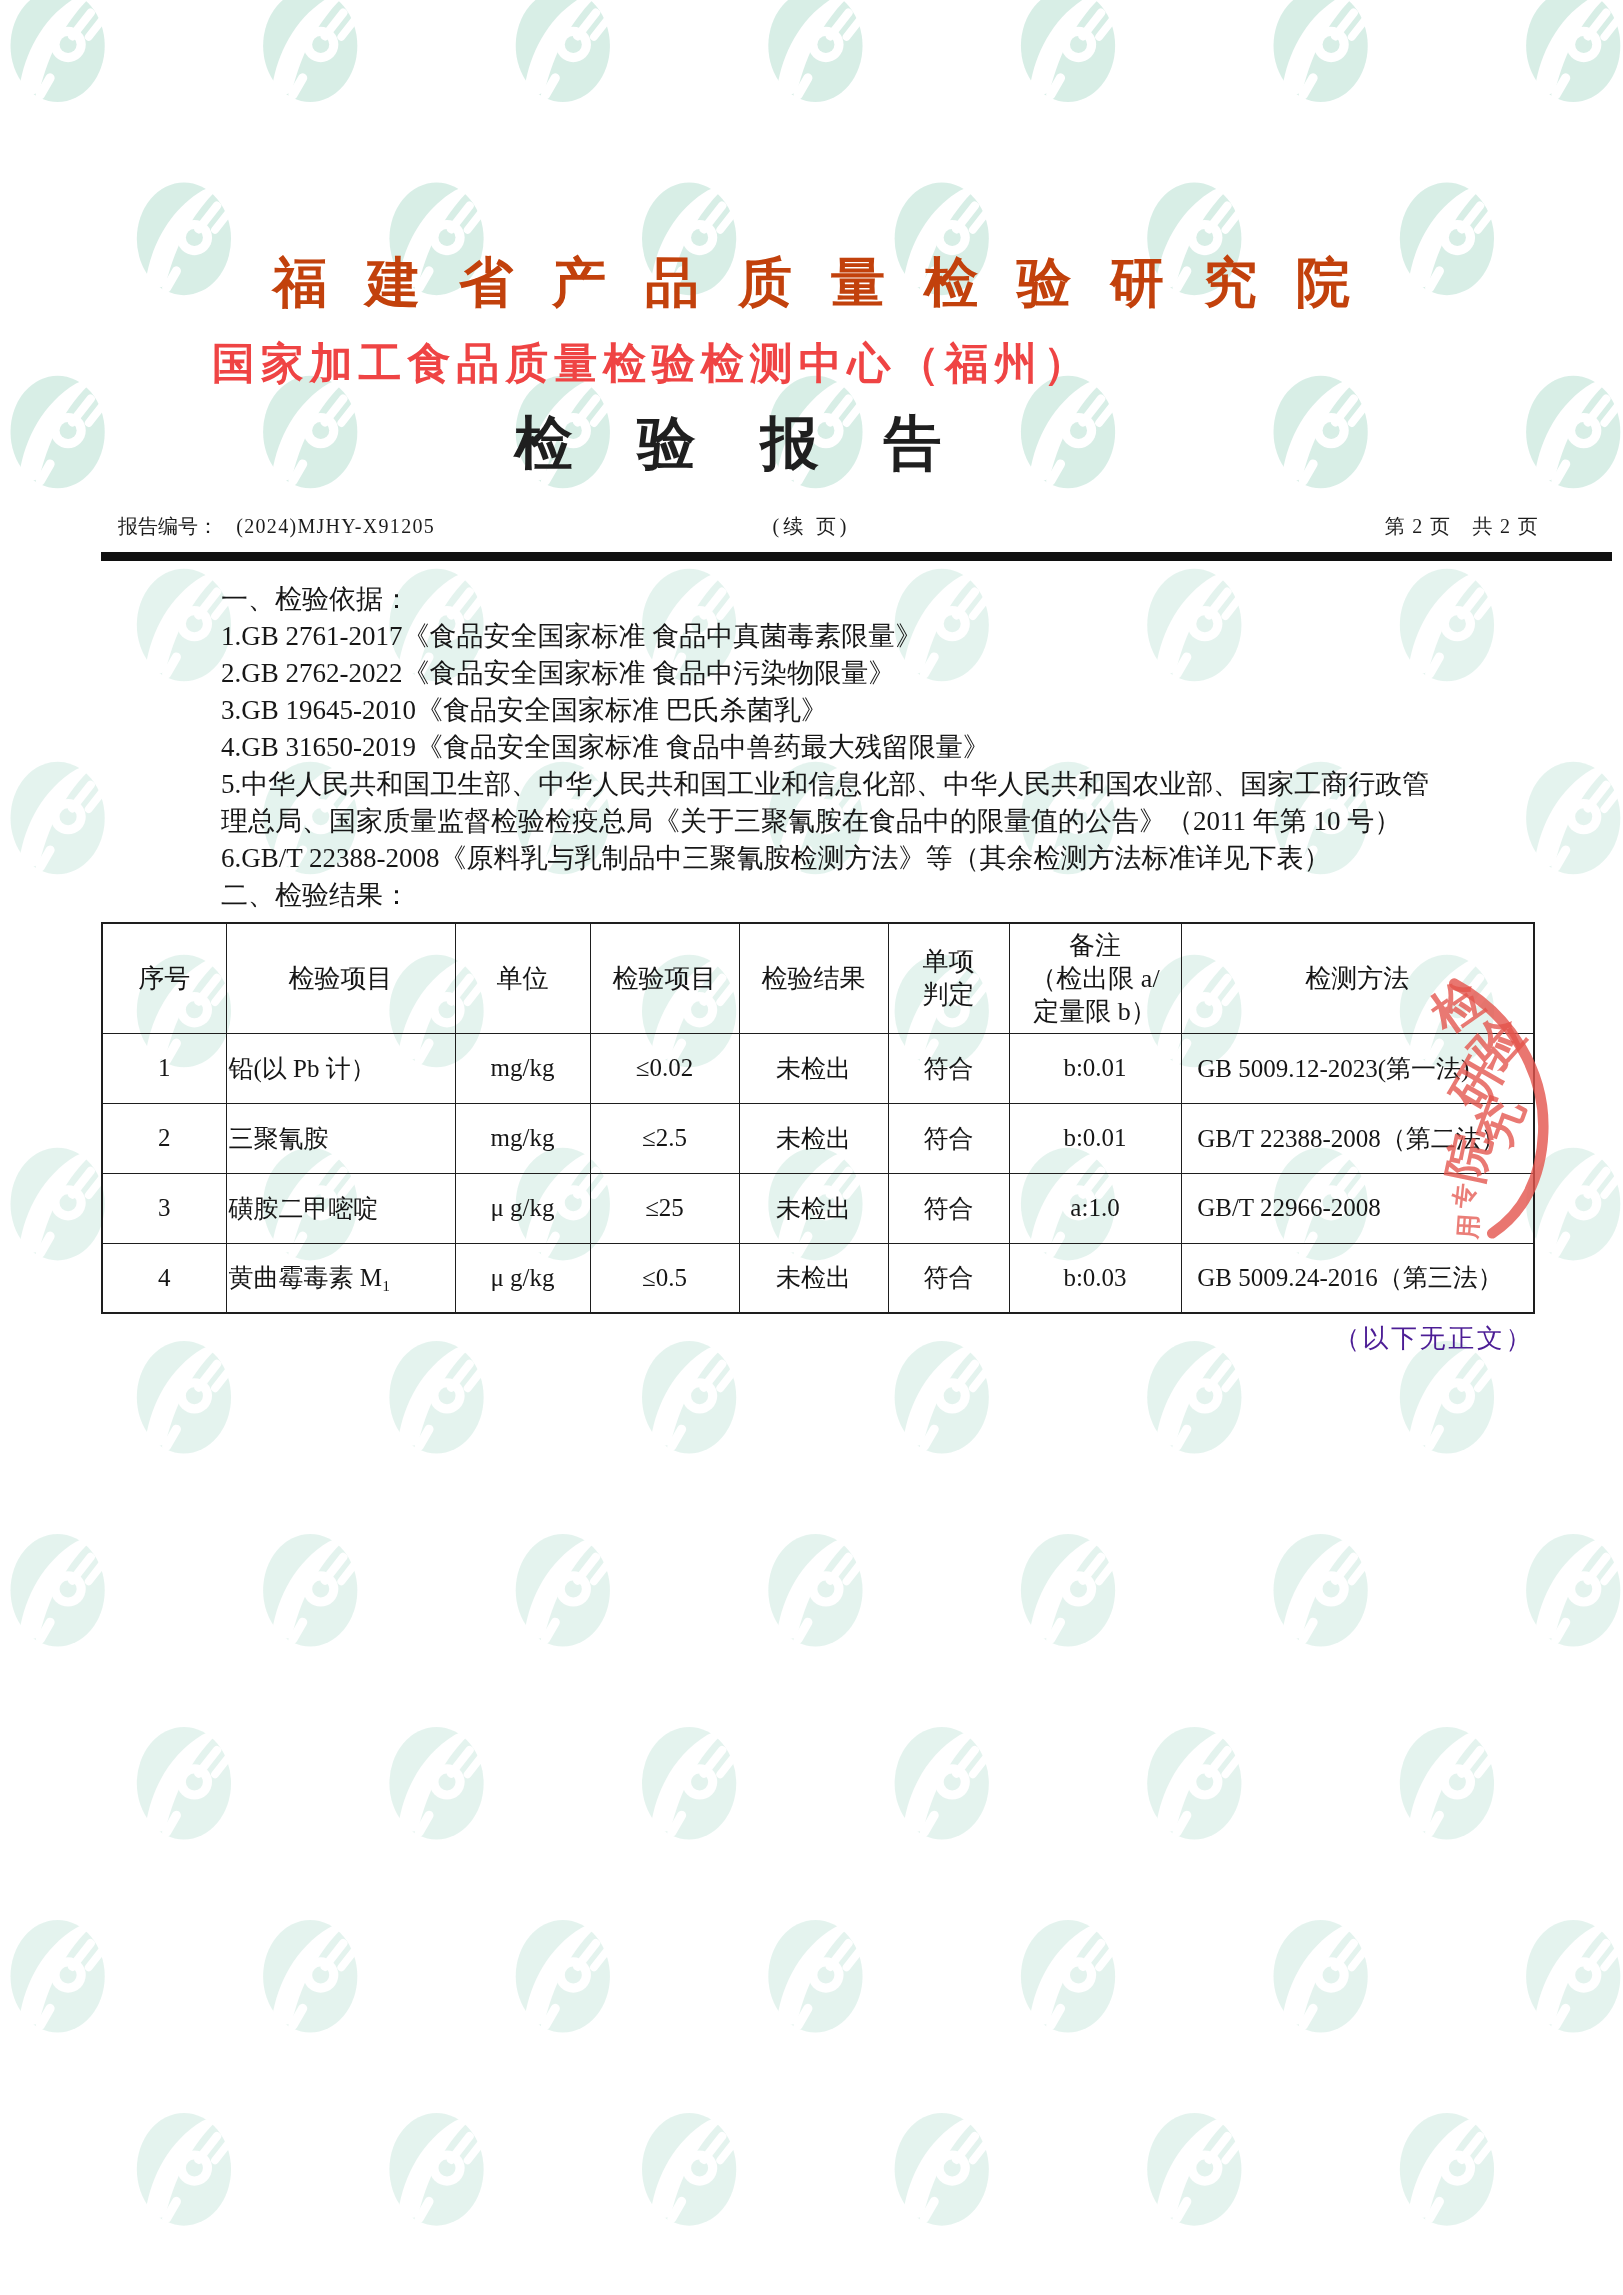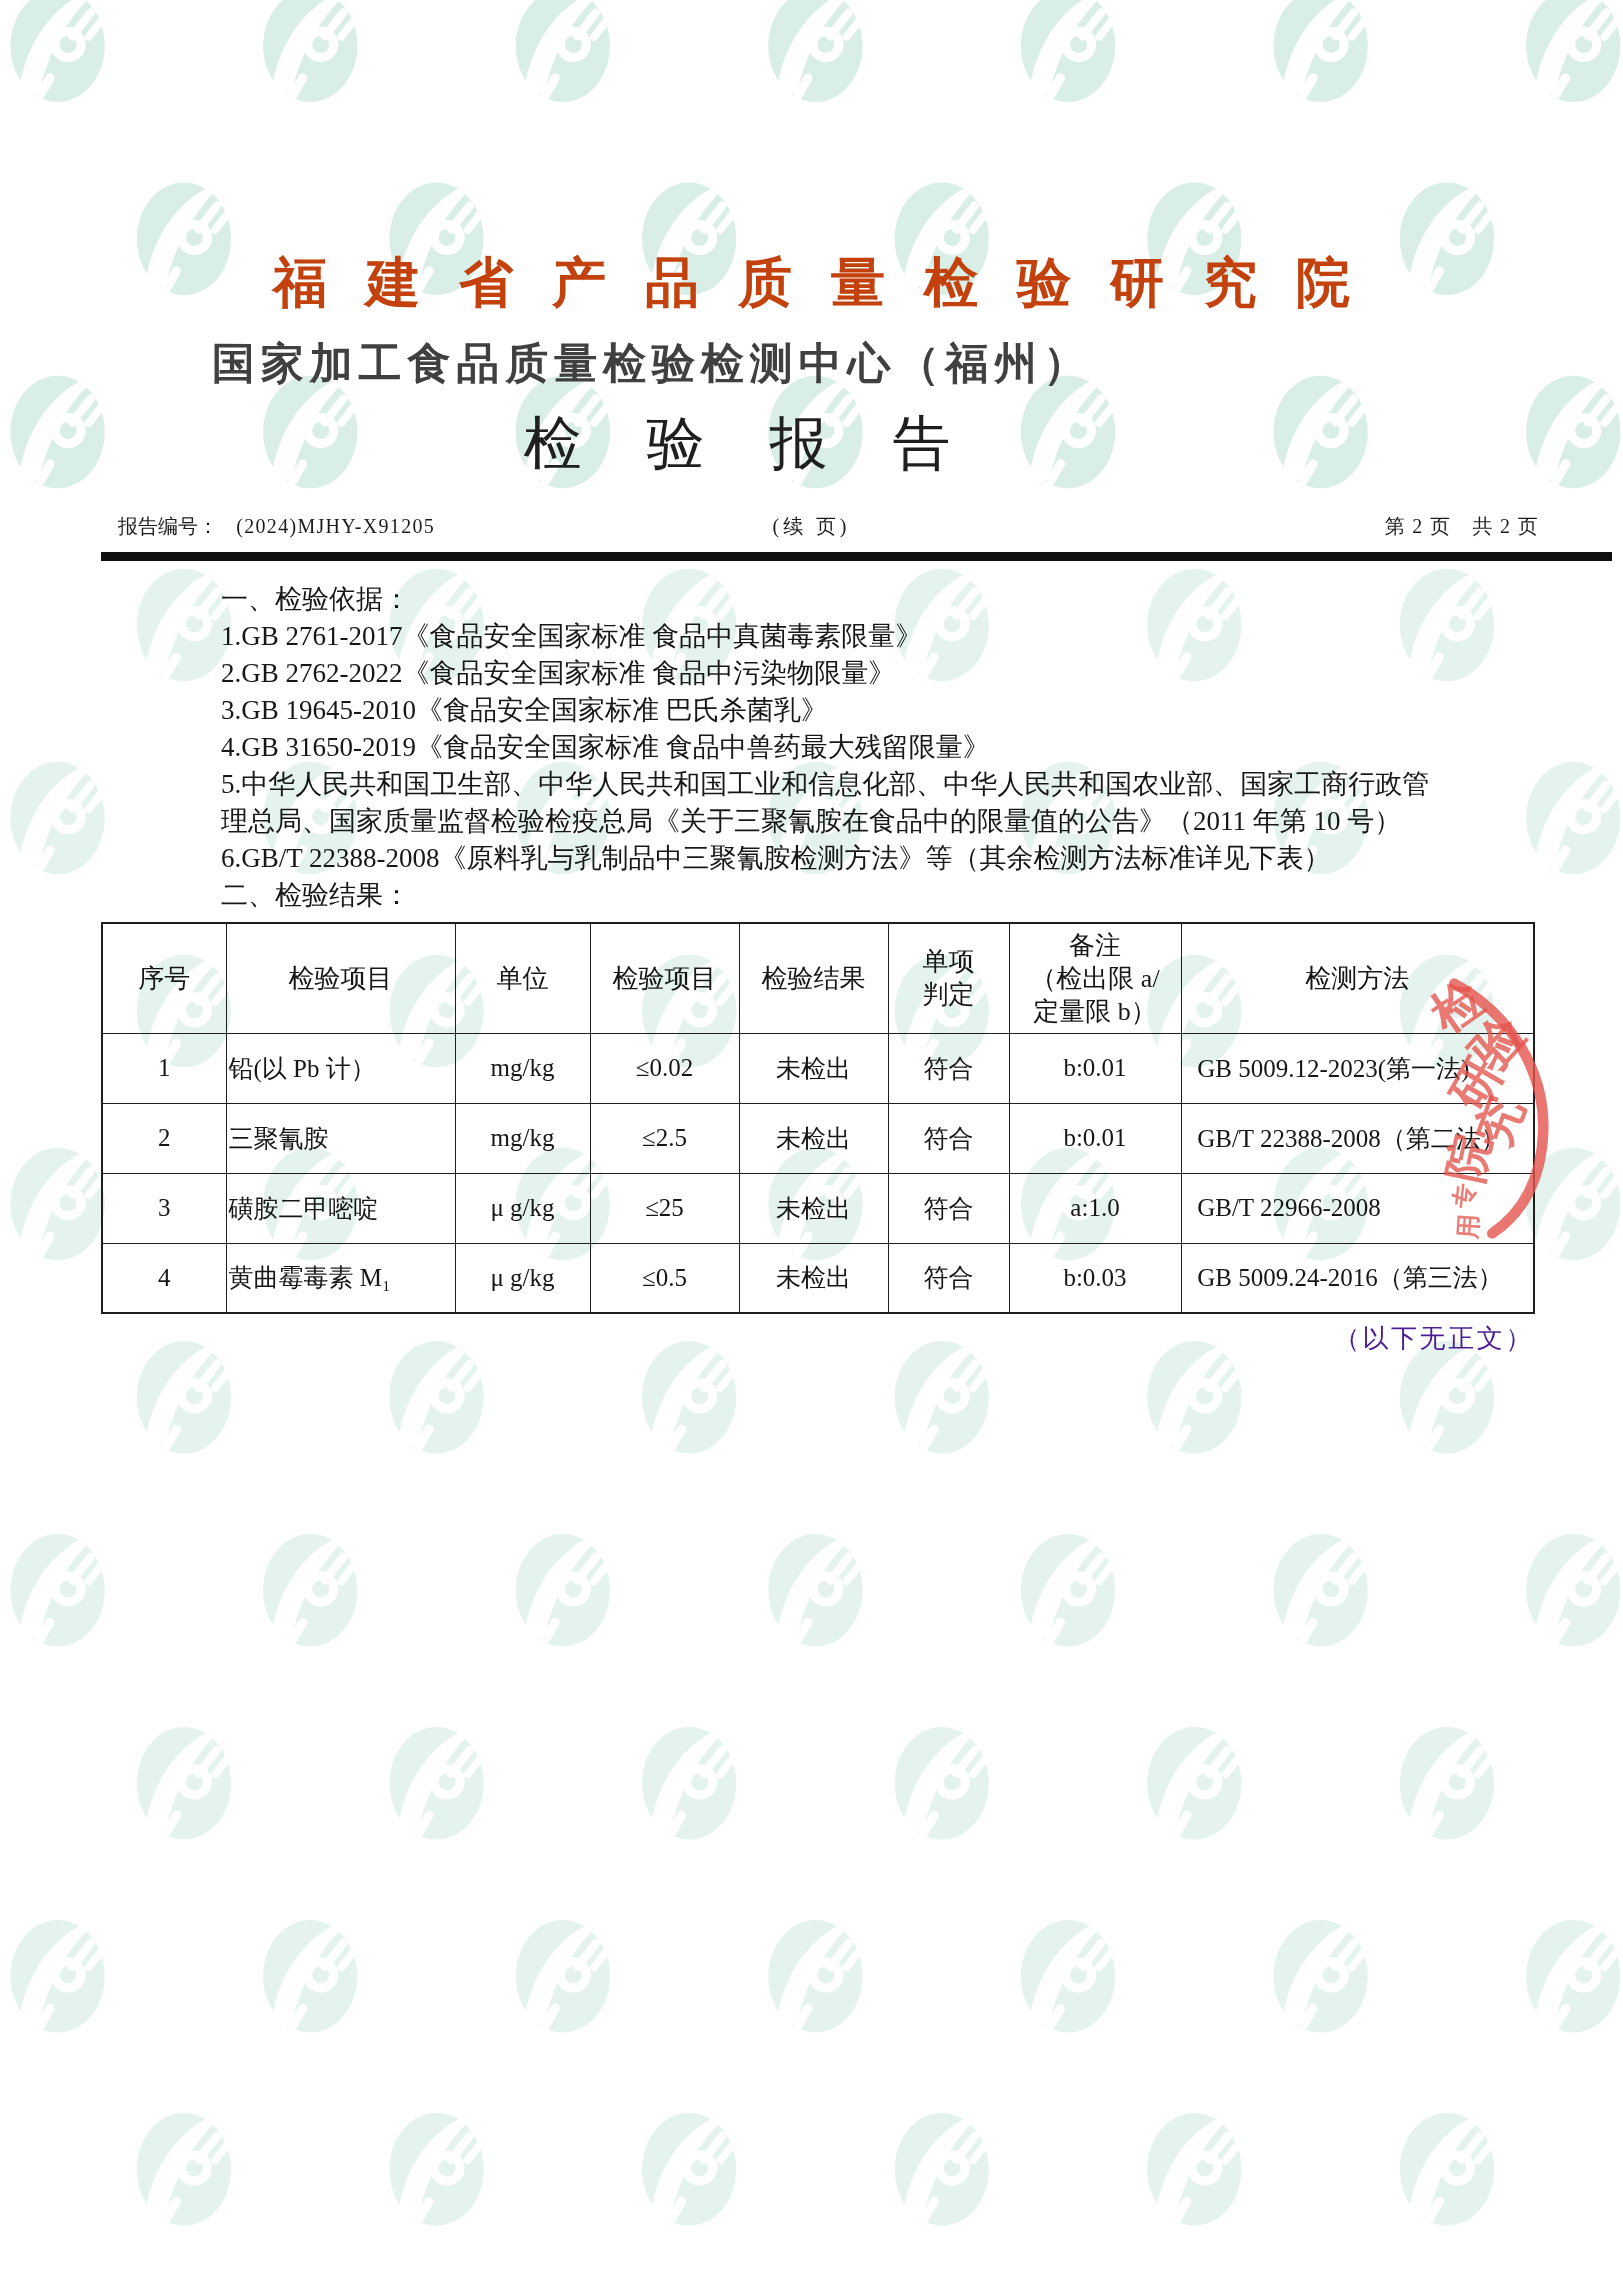--- a/index.html
+++ b/index.html
@@ -13,25 +13,25 @@
   .content{position:absolute;left:0;top:0;width:1623px;height:2295px;}
 
   .org-title{
     position:absolute;top:247px;left:0;width:1623px;text-align:center;
     font-size:54px;font-weight:700;letter-spacing:39px;text-indent:39px;
     white-space:nowrap;color:#c2410c;
   }
   .center-title{
     position:absolute;top:335px;left:0;width:1298px;text-align:center;
     font-size:43px;font-weight:700;letter-spacing:5.9px;text-indent:5.9px;
-    white-space:nowrap;color:#404040;
+    white-space:nowrap;color:#ef4444;
   }
   .report-title{
-    position:absolute;top:405px;left:17px;width:1440px;text-align:center;
-    font-size:58px;font-weight:400;letter-spacing:65px;text-indent:65px;
+    position:absolute;top:405px;left:8px;width:1440px;text-align:center;
+    font-size:58px;font-weight:700;letter-spacing:65px;text-indent:65px;
     white-space:nowrap;color:#1f1f1f;
   }
   .meta-row{position:absolute;top:513px;left:0;width:1623px;height:34px;font-size:20px;}
   .meta-left{position:absolute;left:118px;top:0;white-space:nowrap;}
   .meta-left .val{margin-left:18.3px;letter-spacing:1.3px;}
   .meta-center{position:absolute;left:0;width:1623px;text-align:center;top:0;letter-spacing:3.9px;}
   .meta-right{position:absolute;right:84px;top:0;white-space:nowrap;letter-spacing:1.3px;}
   .rule{position:absolute;top:552px;left:101px;width:1511px;height:9.2px;background:#101010;}
 
   .basis{position:absolute;top:581px;left:221px;width:1229px;font-size:27px;line-height:37px;color:#171717;}

